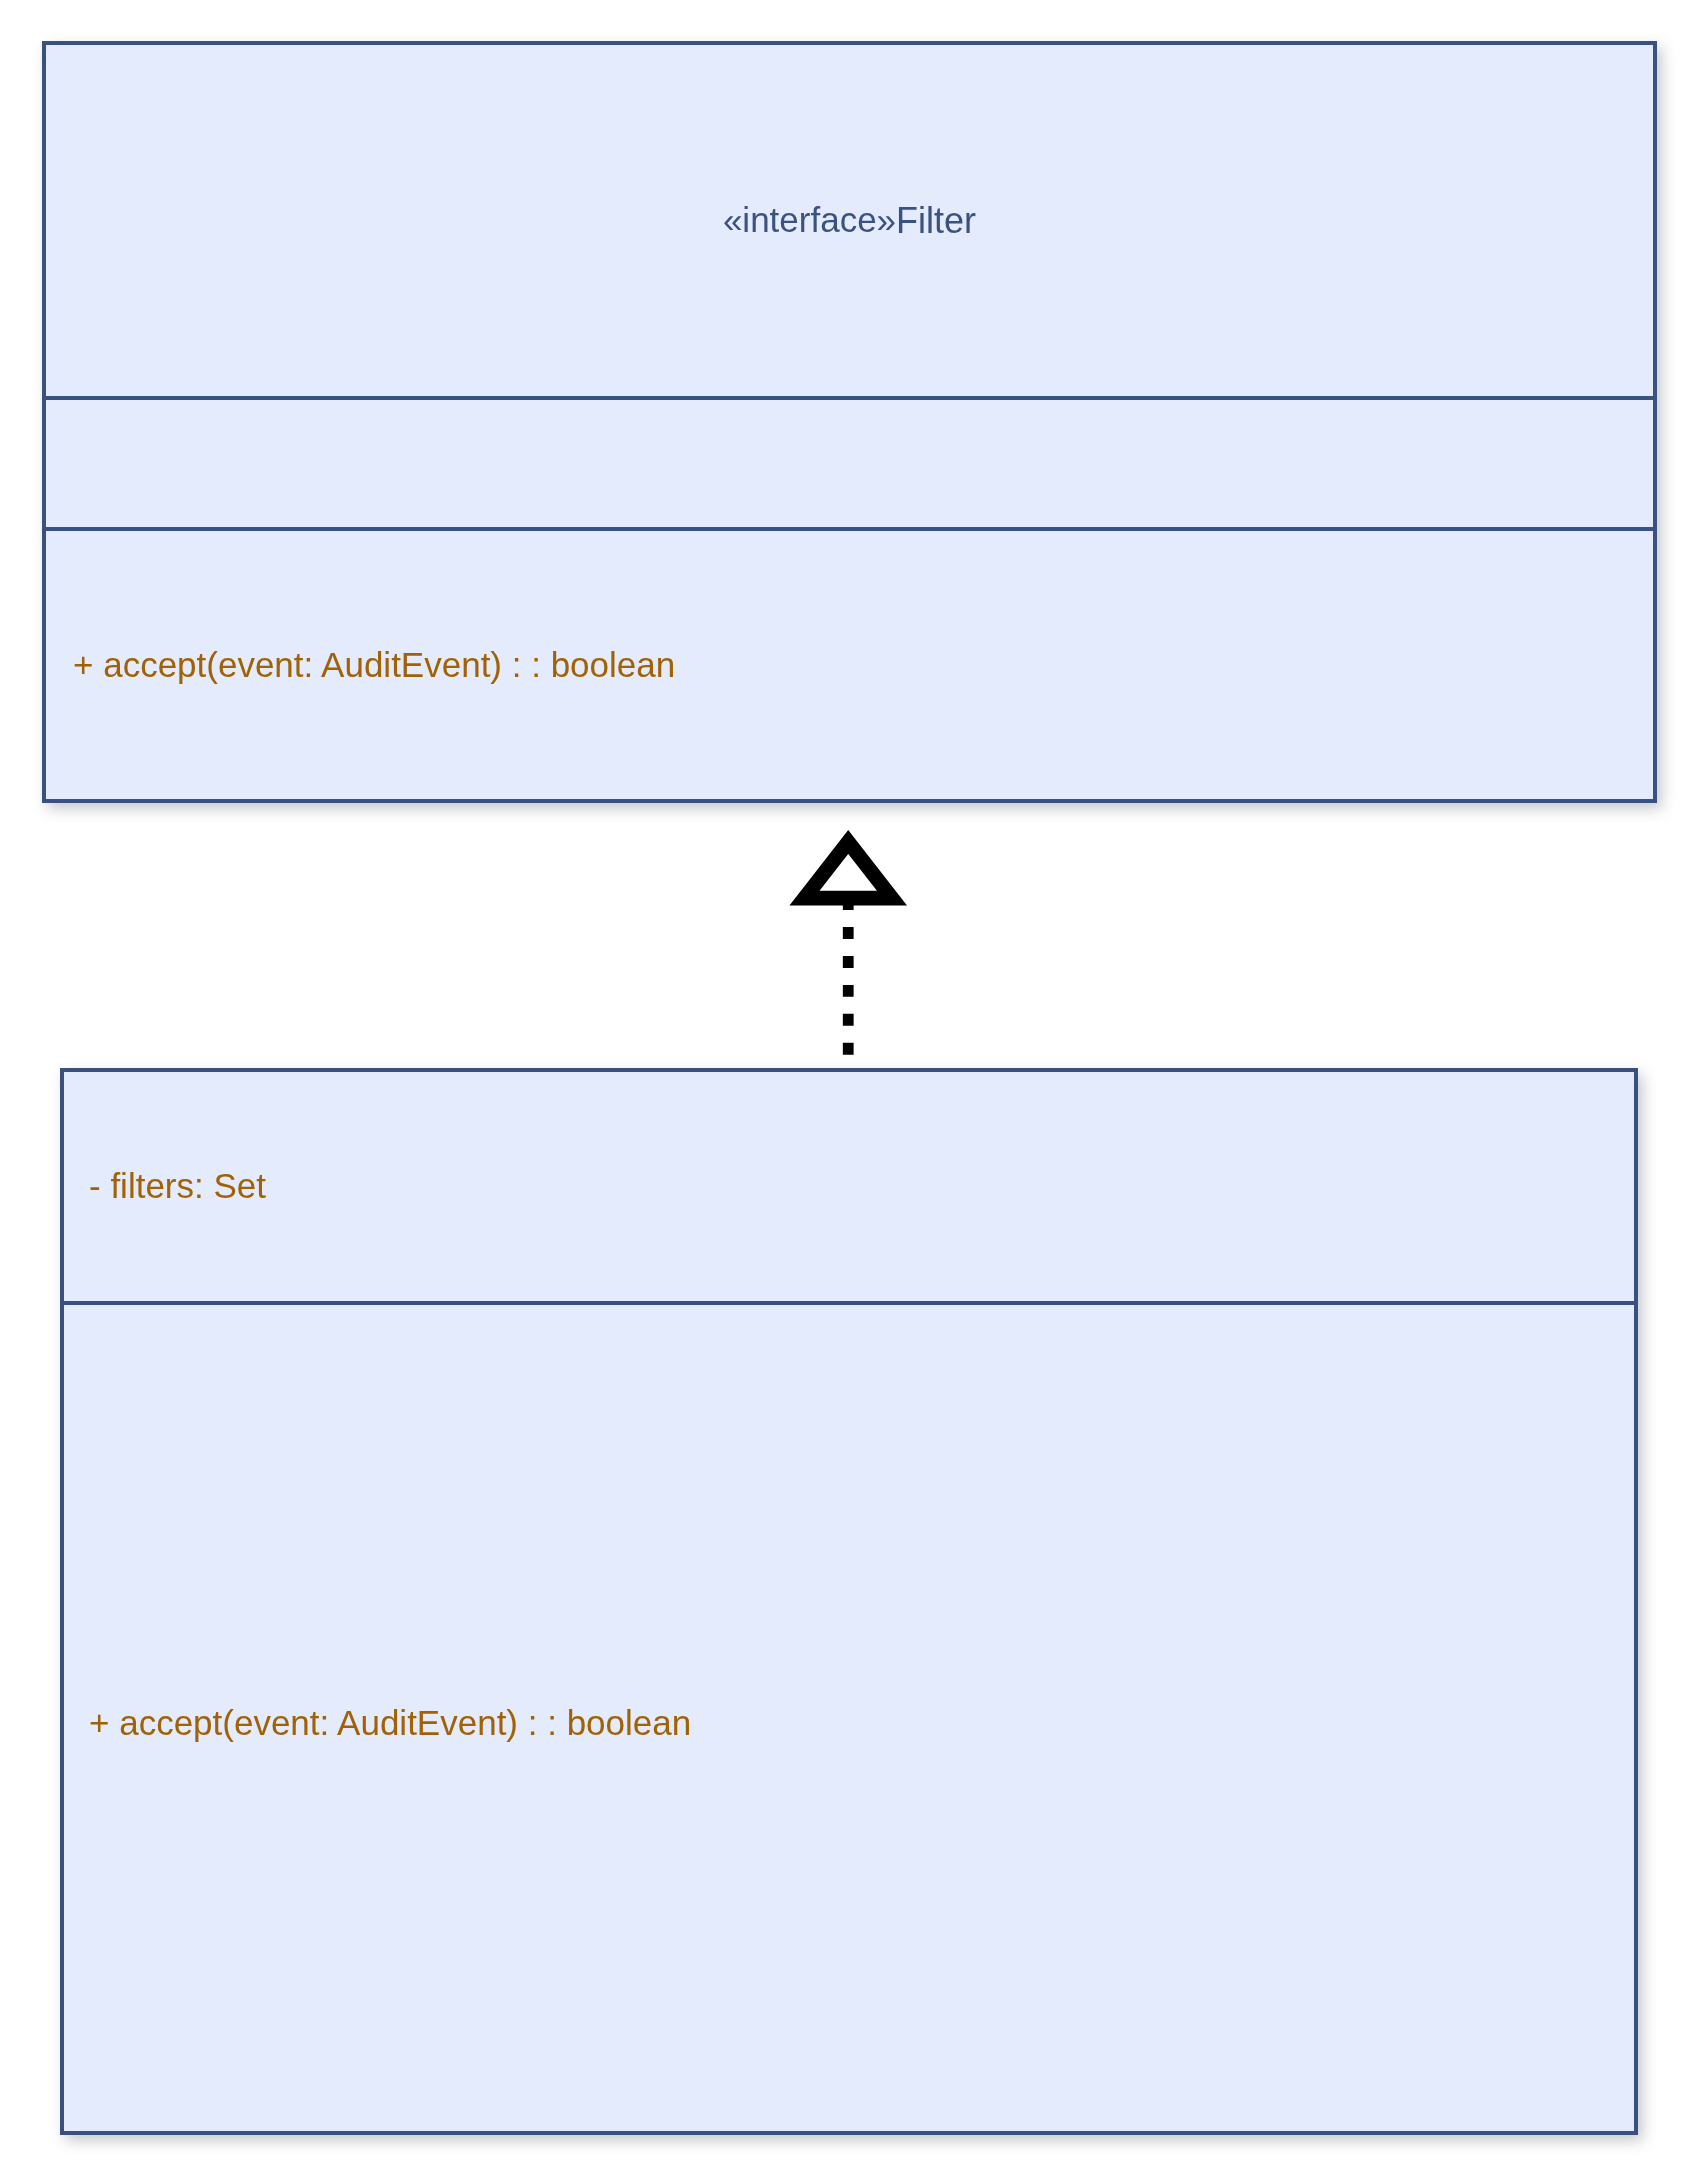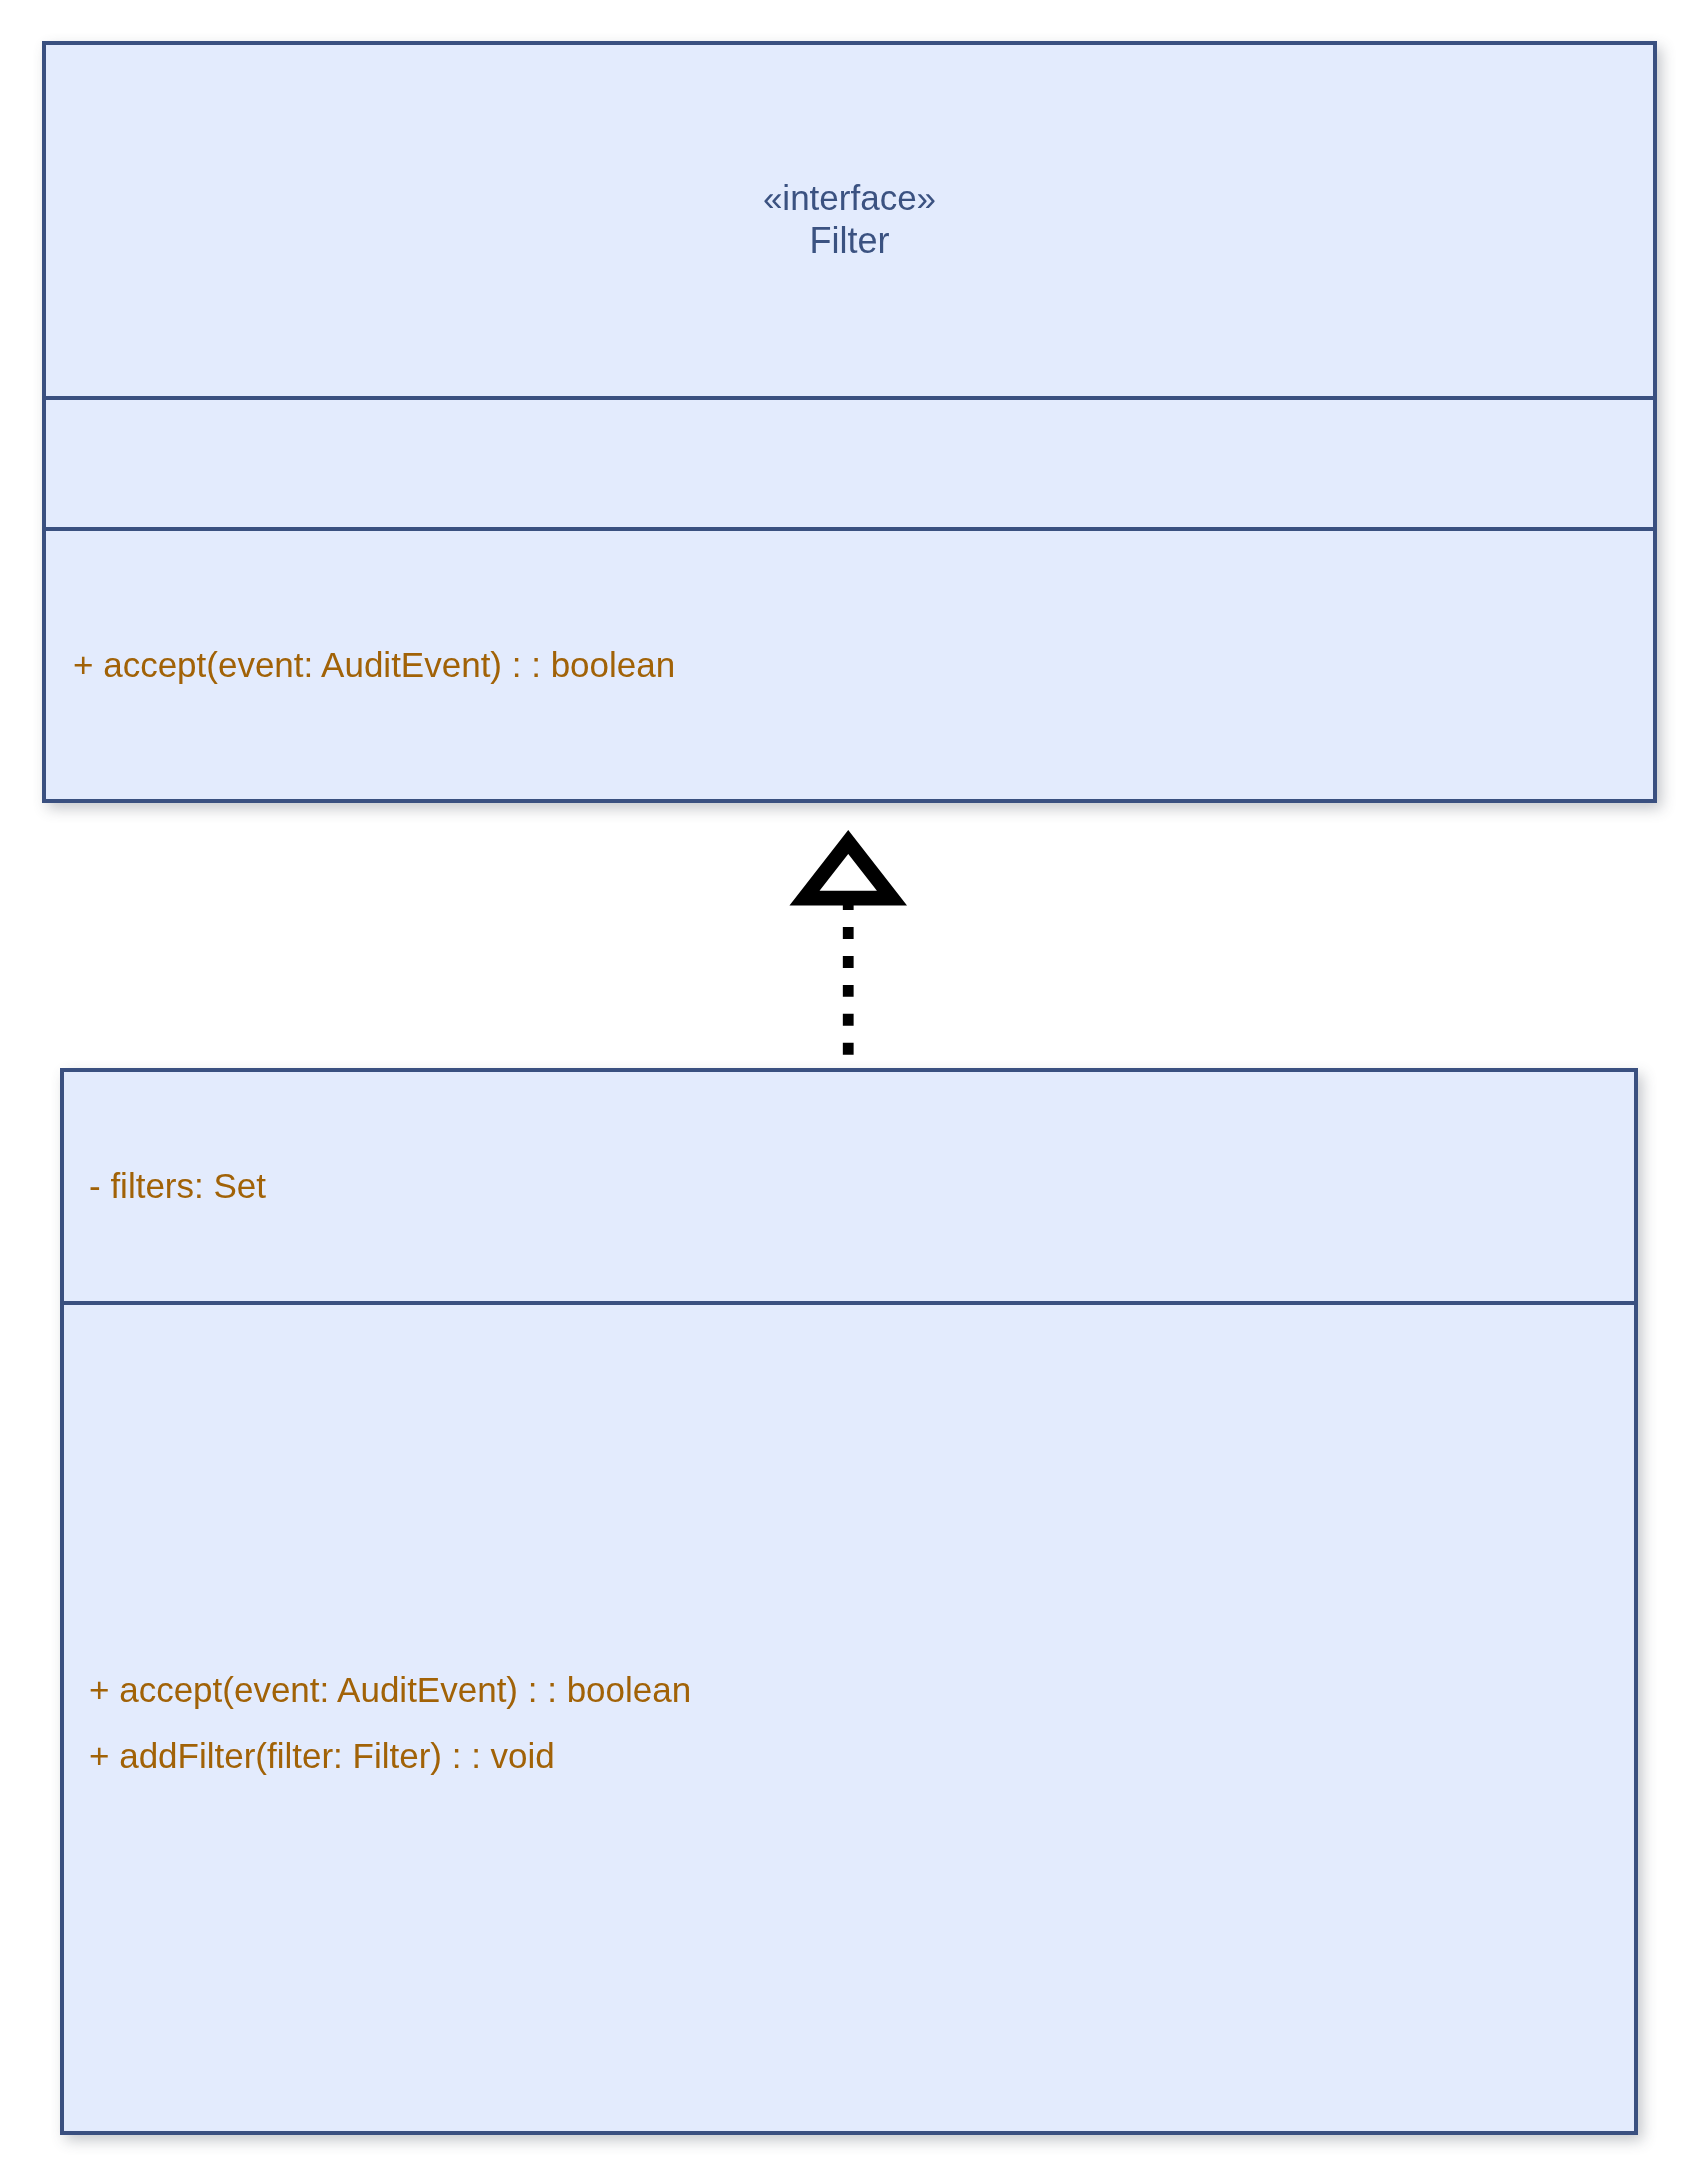--- a/index.html
+++ b/index.html
@@ -38,21 +38,21 @@
     box-sizing: border-box;
     position: relative;
     background: #e3ebfd;
   }
   .compartment + .compartment {
     border-top: 4px solid #3a5080;
   }
 
   .compartment-header {
     display: flex;
-    flex-direction: column;
+    flex-direction: row;
     align-items: center;
     justify-content: center;
     text-align: center;
   }
 
   .compartment-body {
     display: flex;
     flex-direction: column;
     justify-content: center;
   }
@@ -147,18 +147,17 @@
 
   <div class="uml-class" id="filterset-class">
 
 
     <div class="compartment compartment-attrs compartment-body">
       <div class="member-line">- filters: Set</div>
     </div>
 
     <div class="compartment compartment-ops compartment-body">
       <div class="member-line">+ accept(event: AuditEvent) : : boolean</div>
-      <div class="member-line">+ addFilter(filter: Filter) : : void</div>
     </div>
   </div>
 
 </div>
 
 
 </body></html>

